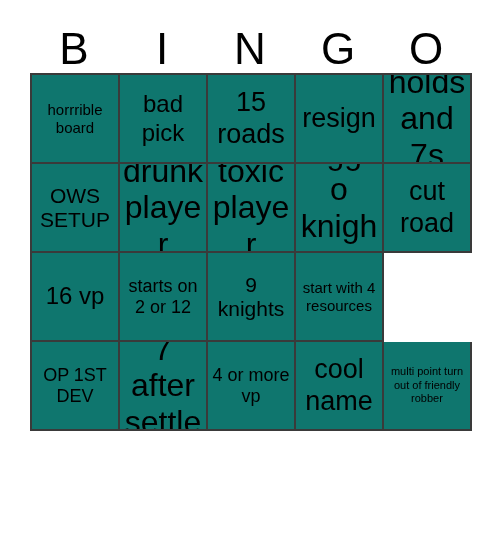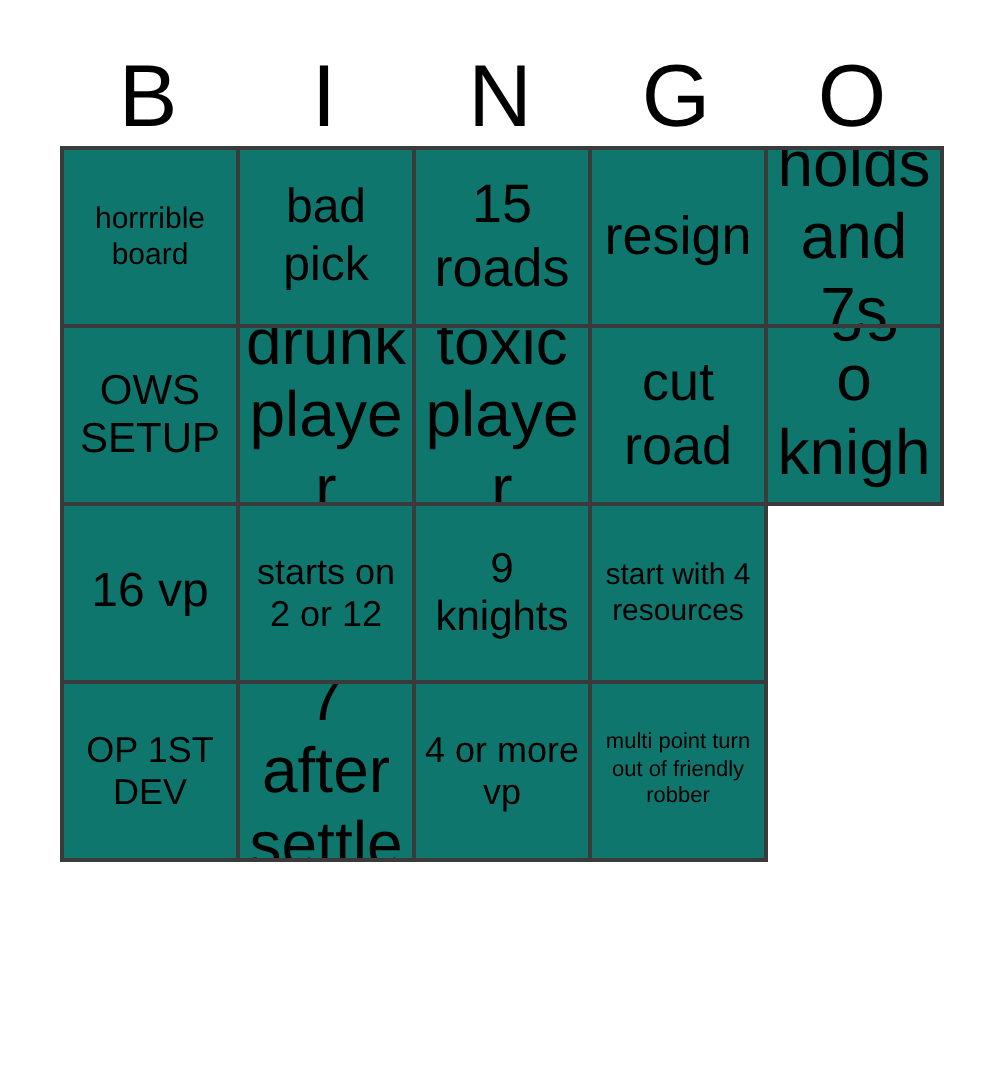--- a/index.html
+++ b/index.html
@@ -117,25 +117,25 @@
       <div class="grid-row">
         <div class="cell fs-m">
           <span class="cell-text">OWS SETUP</span>
         </div>
         <div class="cell fs-l">
           <span class="cell-text">drunk player</span>
         </div>
         <div class="cell fs-l">
           <span class="cell-text">toxic player</span>
         </div>
+        <div class="cell fs-l">
+          <span class="cell-text">Aggro knight</span>
+        </div>
         <div class="cell fs-xl">
           <span class="cell-text">cut road</span>
-        </div>
-        <div class="cell fs-l">
-          <span class="cell-text">Aggro knight</span>
         </div>
       </div>
       <div class="grid-row">
         <div class="cell fs-xxl">
           <span class="cell-text">16 vp</span>
         </div>
         <div class="cell fs-s">
           <span class="cell-text">starts on 2 or 12</span>
         </div>
         <div class="cell fs-m">
@@ -148,19 +148,22 @@
       <div class="grid-row">
         <div class="cell fs-s">
           <span class="cell-text">OP 1ST DEV</span>
         </div>
         <div class="cell fs-l">
           <span class="cell-text">7 after settle</span>
         </div>
         <div class="cell fs-s">
           <span class="cell-text">4 or more vp</span>
         </div>
+        <div class="cell fs-xl">
+          <span class="cell-text">cool name</span>
+        </div>
         <div class="cell fs-xxs">
           <span class="cell-text">multi point turn out of friendly robber</span>
         </div>
       </div>
     </div>
 
 </div>
 
 </body></html>

